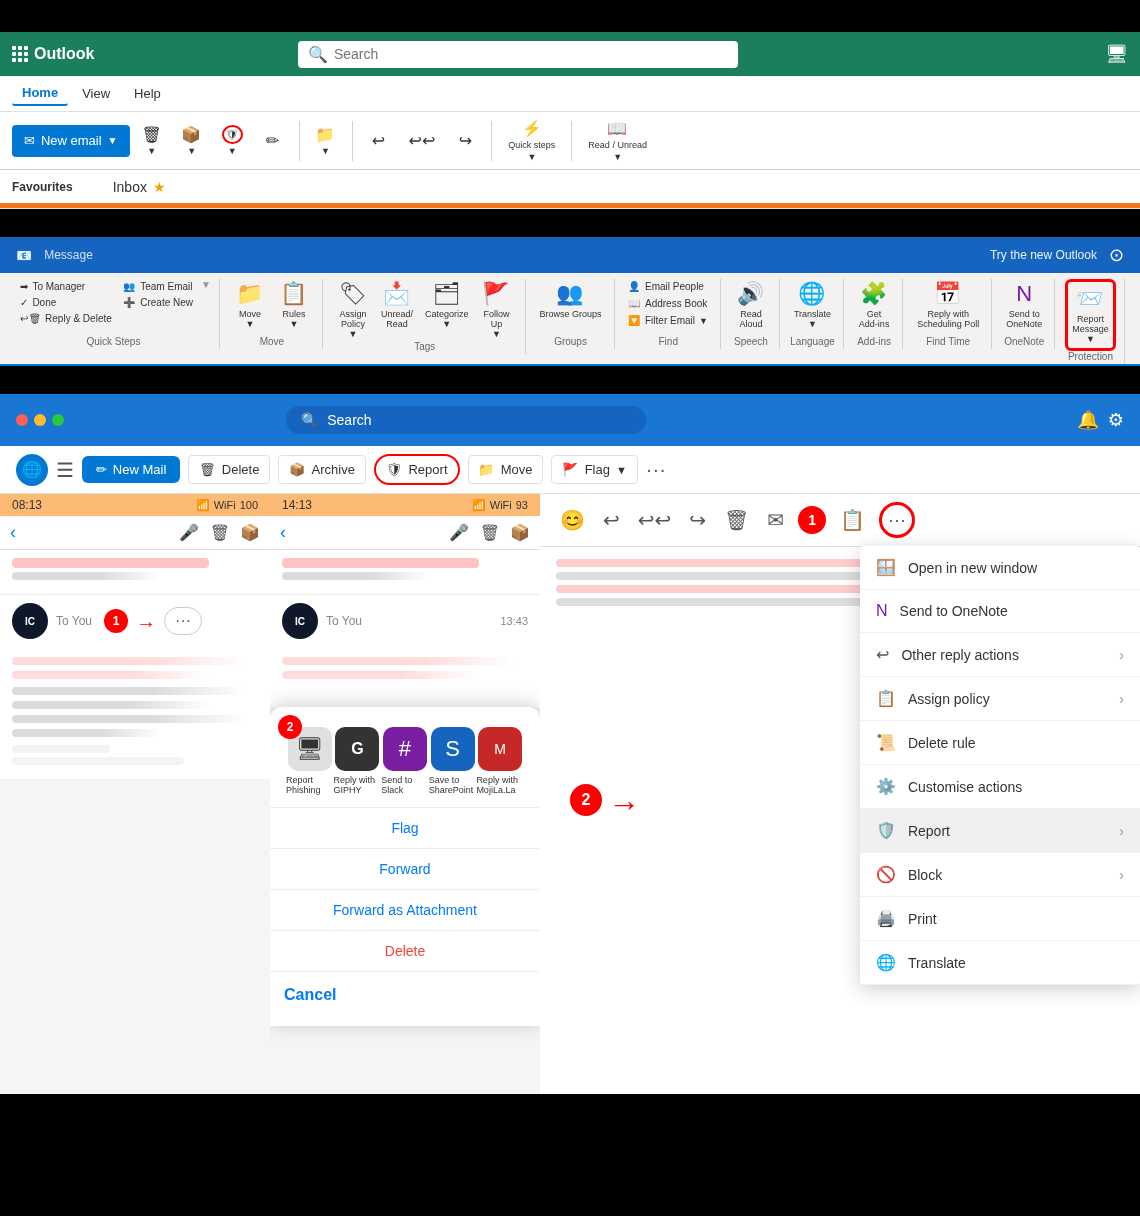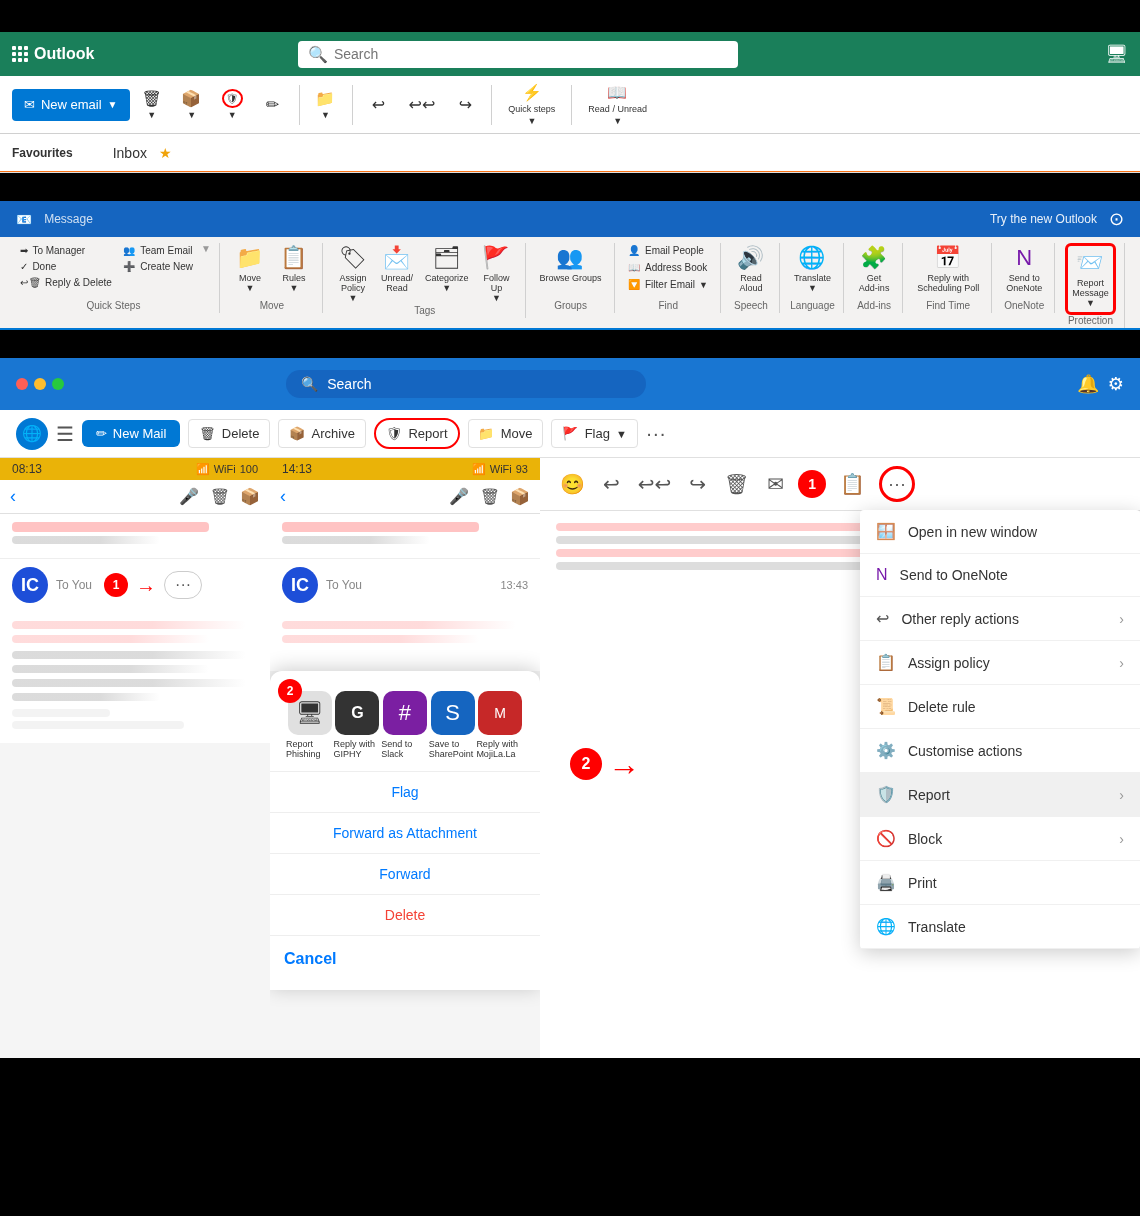--- a/index.html
+++ b/index.html
@@ -116,25 +116,25 @@
       align-items: center;
       justify-content: center;
     }
 
     
     .inbox-bar {
       display: flex;
       align-items: center;
       padding: 0 12px;
       height: 38px;
-      border-bottom: 1px solid #f97316;
+      border-bottom: 5px solid #f97316;
       background: #fff;
     }
     .favourites-label { font-size: 12px; color: #333; font-weight: 600; margin-right: 40px; }
-    .inbox-label { font-size: 14px; color: #333; font-weight: 500; display: flex; align-items: center; gap: 12px; }
+    .inbox-label { font-size: 14px; color: #333; font-weight: 500; display: flex; align-items: center; gap: 6px; }
     .star { color: #f0a30a; }
 
     
     .section-divider { background: #000; height: 28px; width: 100%; }
 
     
     .outlook-ribbon2 {
       background: #fff;
     }
     .ribbon2-header {
@@ -298,21 +298,21 @@
 
     
     .phone-container {
       width: 270px;
       background: #f5f5f5;
       border-radius: 0;
       overflow: hidden;
       position: relative;
     }
     .phone-statusbar {
-      background: #eab308;
+      background: #fdba74;
       display: flex;
       align-items: center;
       justify-content: space-between;
       padding: 4px 12px;
       font-size: 12px;
       color: #333;
     }
     .phone-statusbar-right { display: flex; gap: 4px; align-items: center; font-size: 11px; }
     .phone-toolbar {
       background: #fff;
@@ -355,27 +355,27 @@
       display: flex;
       align-items: center;
       padding: 8px 12px;
       background: #fff;
       gap: 8px;
     }
     .avatar-circle {
       width: 36px;
       height: 36px;
       border-radius: 50%;
-      background: #1d4ed8;
+      background: #0f172a;
       display: flex;
       align-items: center;
       justify-content: center;
       color: #fff;
       font-weight: bold;
-      font-size: 18px;
+      font-size: 10px;
       flex-shrink: 0;
     }
     .annotation-num {
       width: 24px;
       height: 24px;
       border-radius: 50%;
       background: red;
       color: #fff;
       display: flex;
       align-items: center;
@@ -603,20 +603,25 @@
       </div>
       <span>Outlook</span>
     </div>
     <div class="search-bar-top">
       <span>🔍</span>
       <input type="text" placeholder="Search" style="">
     </div>
     <div class="monitor-icon">🖥</div>
   </div>
 
+  <div class="ribbon-menubar">
+    <div class="menu-item" style="border-bottom:2px solid #0078d4; color:#0078d4; font-weight:600;">Home</div>
+    <div class="menu-item">View</div>
+    <div class="menu-item">Help</div>
+  </div>
 
   <div class="ribbon-toolbar">
     <div class="new-email-btn">
       <span>✉</span>
       <span>New email</span>
       <span style="font-size:10px;">▼</span>
     </div>
     <div class="ribbon-btn">
       <span class="icon">🗑</span>
       <span style="font-size:9px">▼</span>
@@ -1012,22 +1017,22 @@
           <div class="action-icon-circle blue-dark">S</div>
           <span>Save to SharePoint</span>
         </div>
         <div class="action-icon-item">
           <div class="action-icon-circle red-dark" style="font-size:14px;">M</div>
           <span>Reply with MojiLa.La</span>
         </div>
       </div>
       <div class="action-sheet-items">
         <a>Flag</a>
+        <a>Forward</a>
         <a>Forward as Attachment</a>
-        <a>Forward</a>
         <a class="red-link">Delete</a>
       </div>
       <div class="action-sheet-cancel">Cancel</div>
     </div>
   </div>
 
   <div class="right-section">
 
     <div class="email-action-toolbar">
       <div class="toolbar-icon-btn">😊</div>

